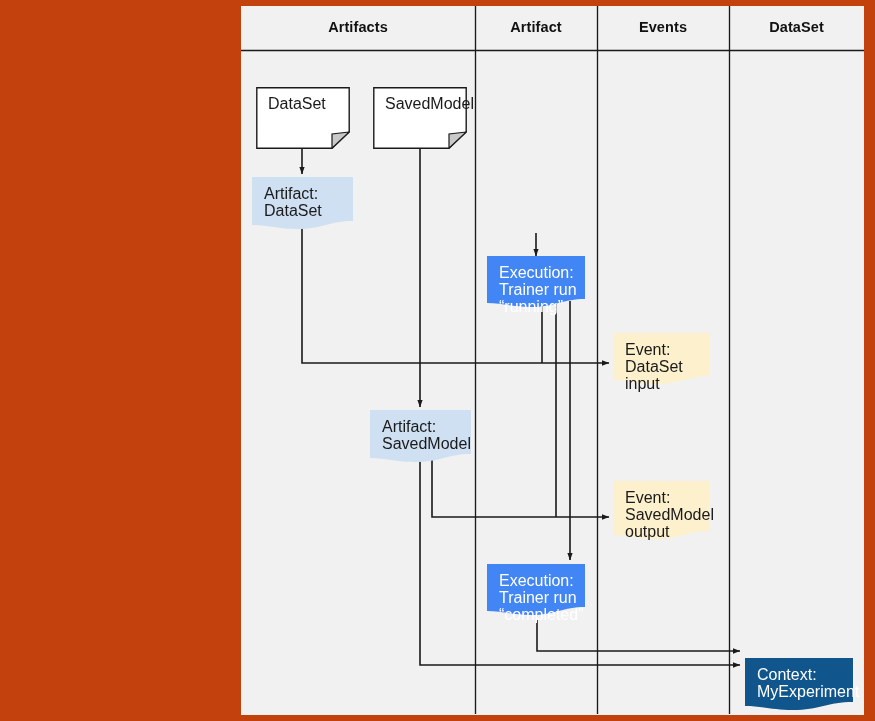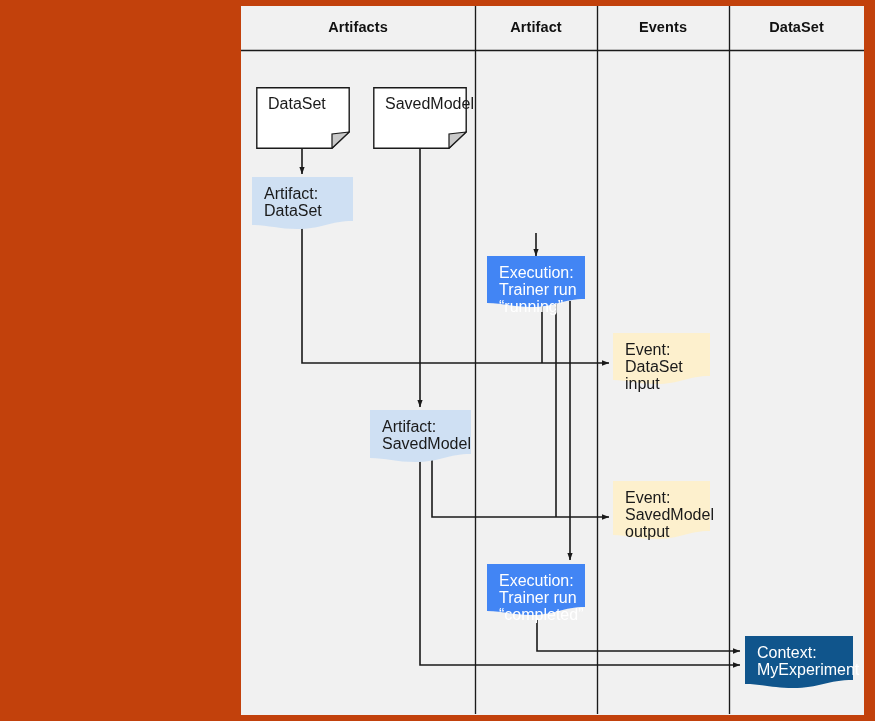--- a/index.html
+++ b/index.html
@@ -133,21 +133,21 @@
 
   <div class="node doc-yellow" style="left:613px;top:481px;width:97px;height:62px;">
     <svg width="97" height="62" viewBox="0 0 97 62">
       <path d="M0,0 H97 V50 C75,50 67,58 43,58 C25,58 15,54 0,54 Z" fill="#fdf0cd"></path>
     </svg>
     <div class="label">Event:
 SavedModel
 output</div>
   </div>
 
-  <div class="node doc-dblue" style="left:745px;top:636px;width:108px;height:56px;">
+  <div class="node doc-dblue" style="left:745px;top:658px;width:108px;height:56px;">
     <svg width="108" height="56" viewBox="0 0 108 56">
       <path d="M0,0 H108 V44 C83,44 74,52 48,52 C28,52 17,48 0,48 Z" fill="#10558c"></path>
     </svg>
     <div class="label">Context:
 MyExperiment</div>
   </div>
 
 </div>
 
 </body></html>

